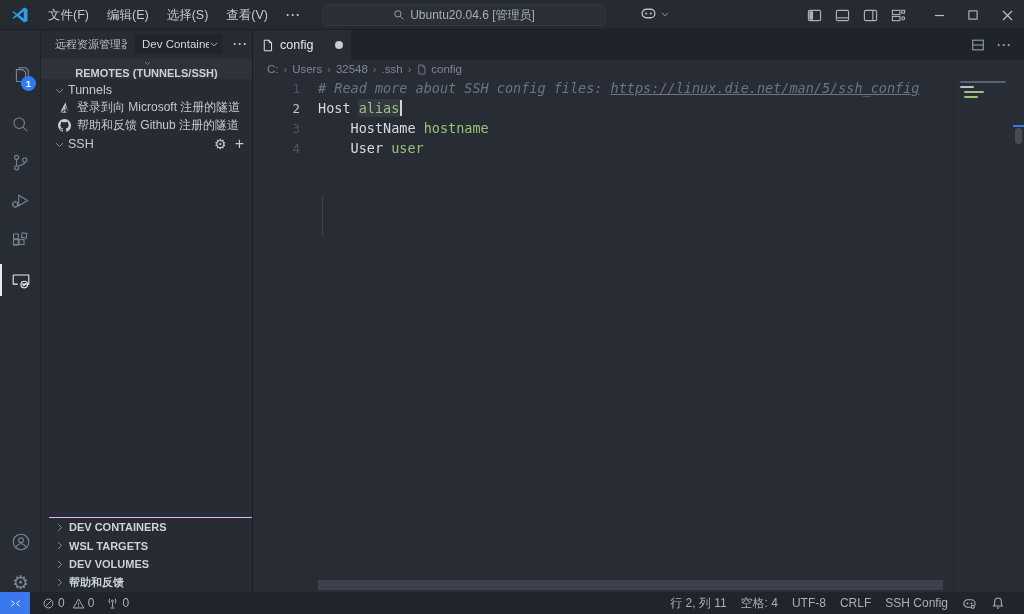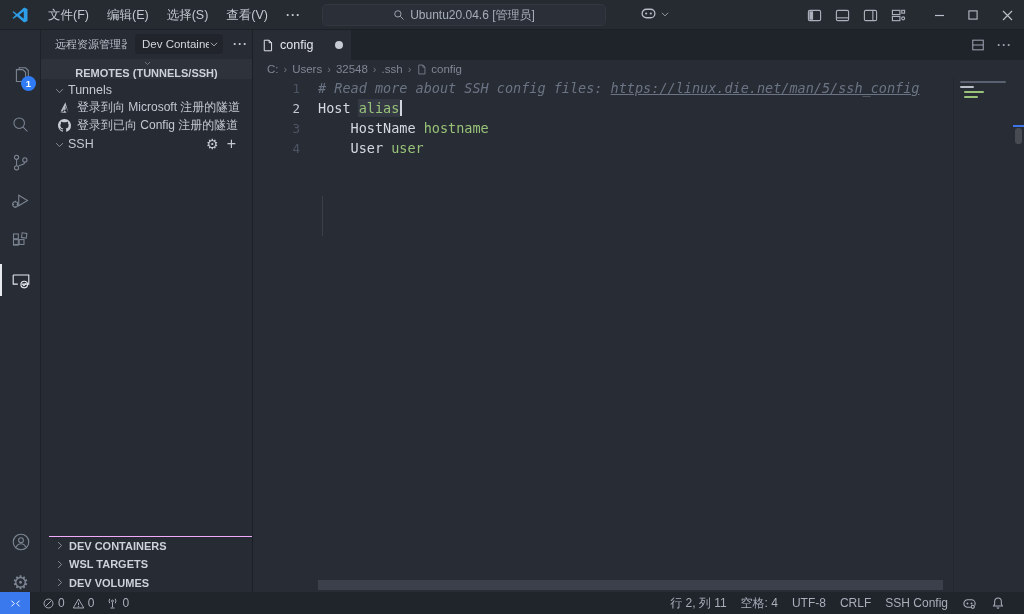--- a/index.html
+++ b/index.html
@@ -47,21 +47,21 @@
   .sb-header { position:absolute; top:0; left:0; right:0; height:28px; display:flex; align-items:center; }
   .sb-title { margin-left:14px; font-size:11px; color:#b9bfc9; white-space:nowrap; overflow:hidden; max-width:72px; }
   .sb-picker { margin-left:8px; width:88px; height:20px; background:#21252b; border-radius:3px;
     display:flex; align-items:center; padding:0 4px 0 7px; color:#d2d6dd; font-size:11.5px; }
   .sb-picker .lbl { flex:1; overflow:hidden; white-space:nowrap; }
   .sb-more { margin-left:10px; color:#c3c9d2; font-weight:bold; letter-spacing:1px; }
   .section-hdr { position:absolute; left:0; right:0; height:19px; display:flex; align-items:center;
     font-weight:bold; font-size:11px; color:#ccd2da; }
   .section-hdr .chev { margin:0 3px 0 4px; color:#9aa1ad; }
   .remotes-hdr { top:29px; background:#2d323b; height:20px;flex-direction:column; }
-  .tree-row { position:absolute; left:0; right:8px; height:18px; display:flex; align-items:center; color:#c3c9d2; }
+  .tree-row { position:absolute; left:0; right:0; height:18px; display:flex; align-items:center; color:#c3c9d2; }
   .tree-row .chev { margin:0 3px 0 13px; color:#9aa1ad; }
   .tree-label { font-size:12.5px; }
   .tree-item { padding-left:17px; font-size:12px; }
   .tree-item .t-icon { margin-right:6px; color:#c9ced6; display:flex; }
   .row-actions { margin-left:auto; margin-right:8px; display:flex; align-items:center; gap:8px; color:#c3c9d2; }
   .row-actions .gear-glyph { font-size:14px; }
   .row-actions .plus { font-size:16px; font-weight:400; line-height:1; }
   .sb-bottom { position:absolute; left:8px; right:0; bottom:0; border-top:1px solid #f0abfc; }
   .sb-bot-row { height:18.5px; display:flex; align-items:center; font-weight:bold; font-size:11px; color:#ccd2da; }
   .sb-bot-row .chev { margin:0 4px 0 5px; color:#9aa1ad; }
@@ -277,21 +277,21 @@
       </span>
       <span>登录到向 Microsoft 注册的隧道</span>
     </div>
 
     <div class="tree-row tree-item" style="top:86px">
       <span class="t-icon">
         <svg width="13" height="13" viewBox="0 0 16 16">
             <path fill="currentColor" d="M8 0C3.58 0 0 3.58 0 8c0 3.54 2.29 6.53 5.47 7.59.4.07.55-.17.55-.38 0-.19-.01-.82-.01-1.49-2.01.37-2.53-.49-2.69-.94-.09-.23-.48-.94-.82-1.13-.28-.15-.68-.52-.01-.53.63-.01 1.08.58 1.23.82.72 1.21 1.87.87 2.33.66.07-.52.28-.87.51-1.07-1.78-.2-3.64-.89-3.64-3.95 0-.87.31-1.59.82-2.15-.08-.2-.36-1.02.08-2.12 0 0 .67-.21 2.2.82.64-.18 1.32-.27 2-.27s1.36.09 2 .27c1.53-1.04 2.2-.82 2.2-.82.44 1.1.16 1.92.08 2.12.51.56.82 1.27.82 2.15 0 3.07-1.87 3.75-3.65 3.95.29.25.54.73.54 1.48 0 1.07-.01 1.93-.01 2.2 0 .21.15.46.55.38A8.01 8.01 0 0016 8c0-4.42-3.58-8-8-8z"></path>
           </svg>
       </span>
-      <span>登录到已向 Config 注册的隧道</span>
+      <span>帮助和反馈 Github 注册的隧道</span>
     </div>
 
     <div class="tree-row" style="top:104px; height:20px">
       <svg class="chev" width="11" height="11" viewBox="0 0 16 16">
           <path d="M3 6l5 5 5-5" class="ic"></path>
         </svg>
       <span class="tree-label">SSH</span>
       <span class="row-actions">
         <span class="gear-glyph">⚙</span>
         <span class="plus">+</span>
@@ -309,20 +309,26 @@
         <svg class="chev" width="11" height="11" viewBox="0 0 16 16">
             <path d="M6 3l5 5-5 5" class="ic"></path>
           </svg>
         <span>WSL TARGETS</span>
       </div>
       <div class="sb-bot-row">
         <svg class="chev" width="11" height="11" viewBox="0 0 16 16">
             <path d="M6 3l5 5-5 5" class="ic"></path>
           </svg>
         <span>DEV VOLUMES</span>
+      </div>
+      <div class="sb-bot-row">
+        <svg class="chev" width="11" height="11" viewBox="0 0 16 16">
+            <path d="M6 3l5 5-5 5" class="ic"></path>
+          </svg>
+        <span>帮助和反馈</span>
       </div>
     </div>
   </div>
 
   <div class="editor">
     <div class="tabstrip">
       <div class="tab">
         <svg width="13" height="13" viewBox="0 0 16 16" class="ic">
           <path d="M4 1.5h6l3 3v10H4z"></path>
             <path d="M10 1.5v3h3"></path>

